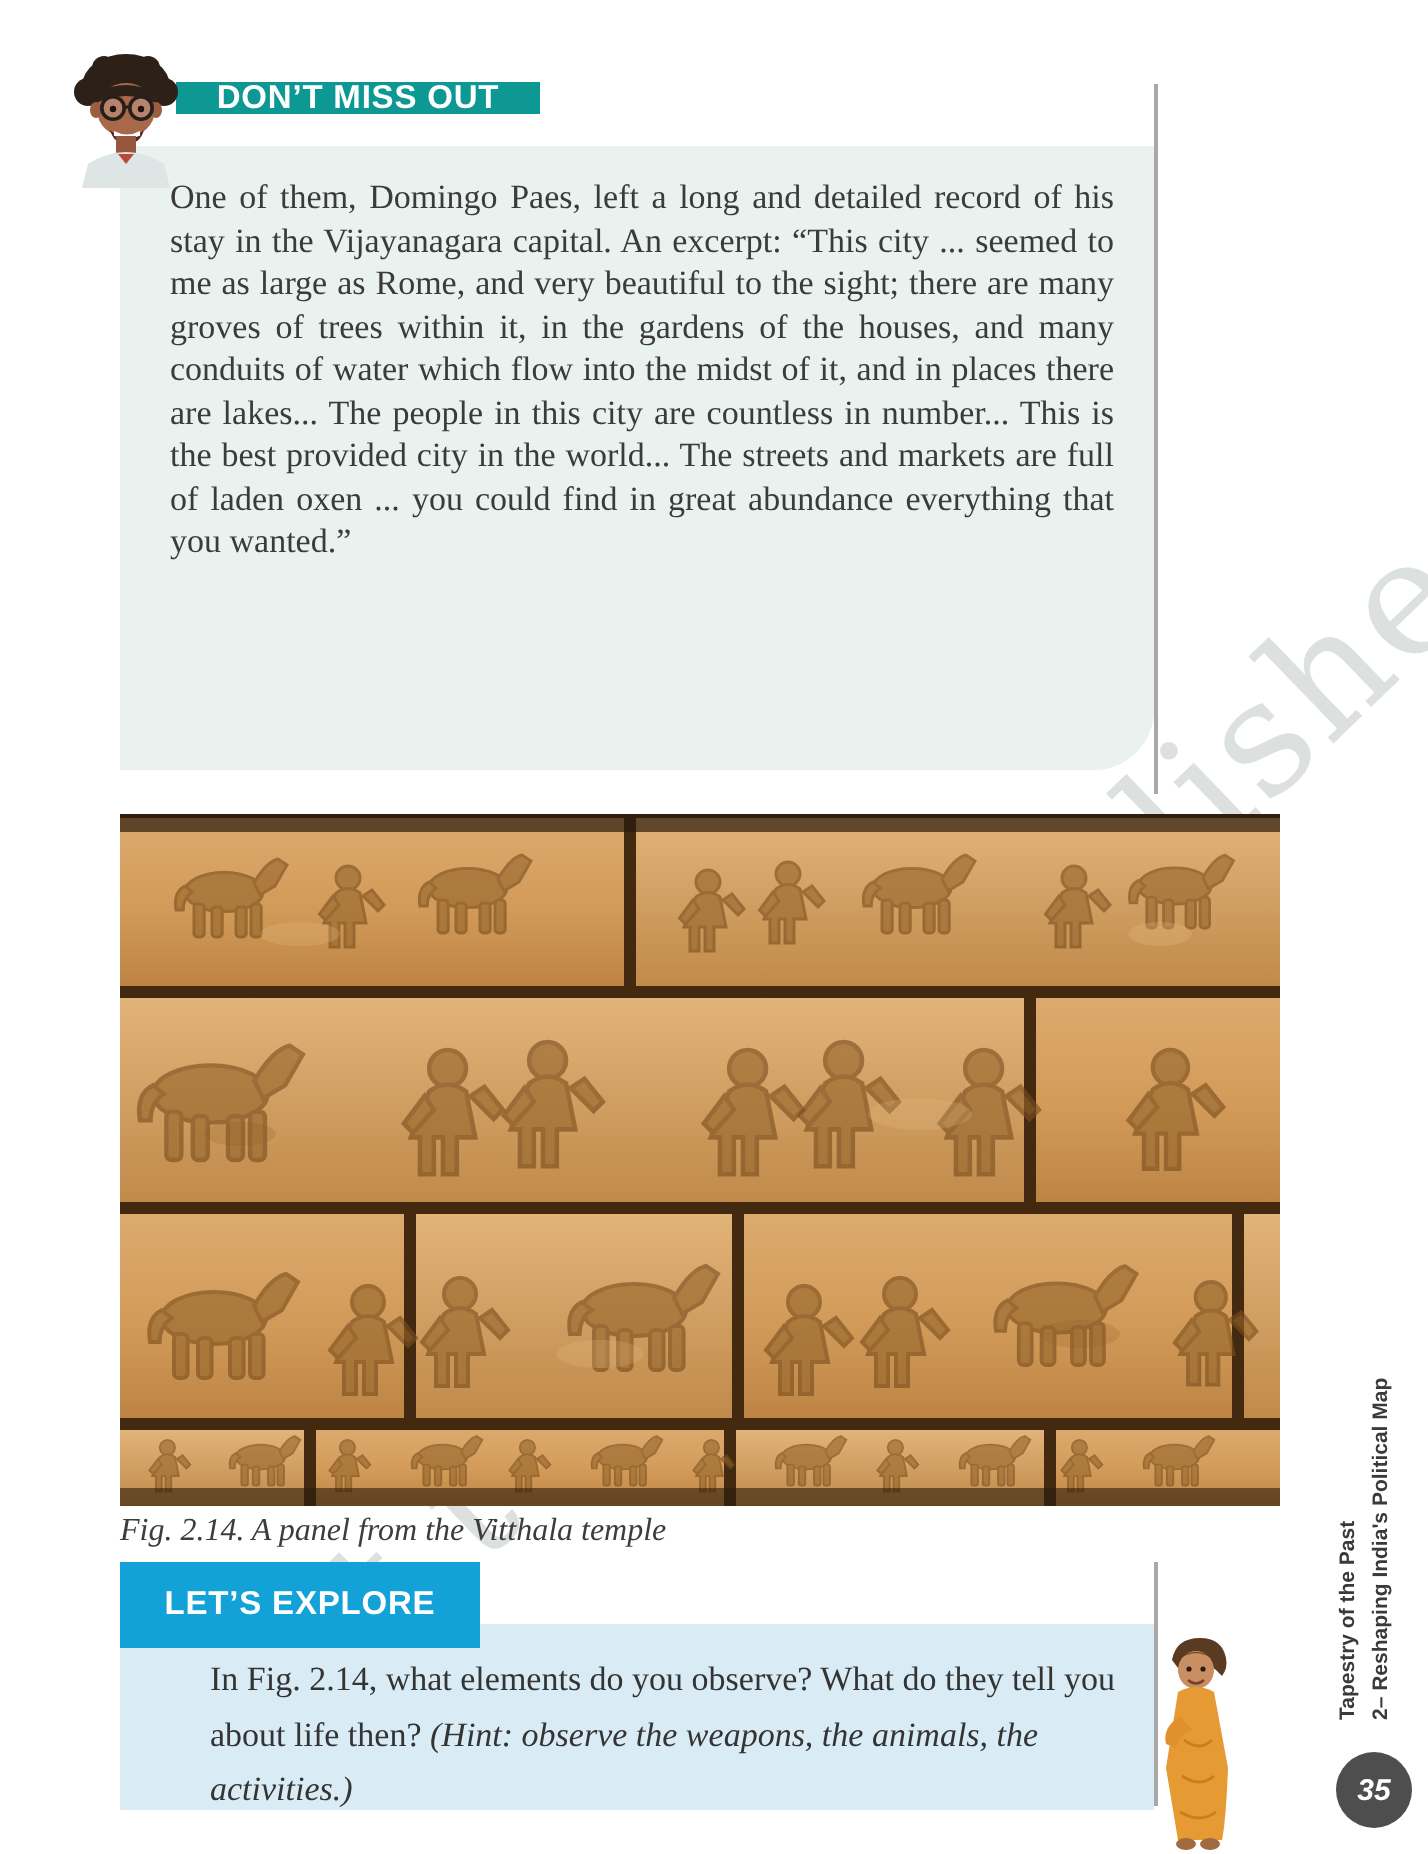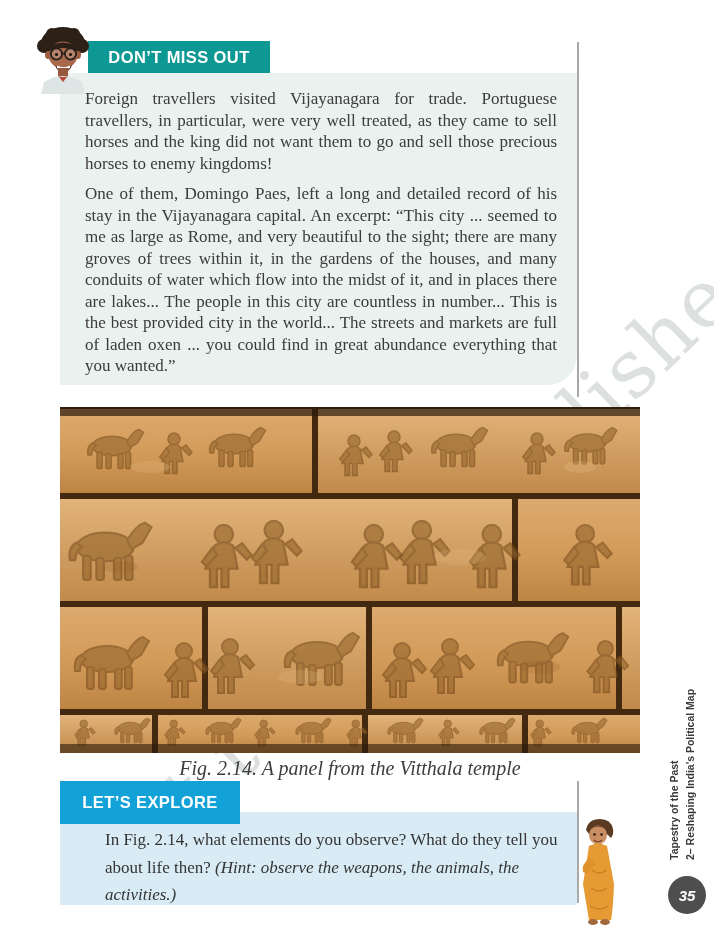--- a/index.html
+++ b/index.html
@@ -26,21 +26,21 @@
     z-index:1;
   }
 
   
   .rule { position:absolute; width:2px; background:#a8a8a8; z-index:2; }
   .rule-top { left:577px; top:42px; height:355px; }
   .rule-bottom { left:577px; top:781px; height:122px; }
 
   
   .dmo-bar {
-    position:absolute; left:88px; top:41px; width:182px; height:32px;
+    position:absolute; left:88px; top:41px; width:182px; height:16px;
     background:#0d9894; color:#ffffff;
     font-family:"Liberation Sans", sans-serif;
     font-weight:700; font-size:16.5px; letter-spacing:.4px;
     display:flex; align-items:center; justify-content:center;
     z-index:3;
   }
   .mint-box {
     position:absolute; left:60px; top:73px; width:517px; height:312px;
     background:#e9f2ee;
     border-radius:0 0 30px 0;
@@ -57,21 +57,21 @@
   
   .avatar { position:absolute; left:32px; top:24px; width:64px; height:70px; z-index:4; }
 
   
   .photo {
     position:absolute; left:60px; top:407px; width:580px; height:346px;
     z-index:2; overflow:hidden;
   }
   .caption {
     position:absolute; left:60px; top:757px; width:580px;
-    text-align:center; font-style:italic; font-size:20px; color:#3d3d3d;
+    font-style:italic; font-size:16px; color:#3d3d3d;
     z-index:2;
   }
 
   
   .le-bar {
     position:absolute; left:60px; top:781px; width:180px; height:43px;
     background:#12a2d8; color:#ffffff;
     font-family:"Liberation Sans", sans-serif;
     font-weight:700; font-size:16.5px; letter-spacing:.4px;
     display:flex; align-items:center; justify-content:center;
@@ -118,21 +118,20 @@
 </head>
 <body>
 
 <div class="watermark">not to be republished</div>
 
 <div class="rule rule-top"></div>
 <div class="rule rule-bottom"></div>
 
 <div class="mint-box"></div>
 <div class="mint-text">
-  <p>Foreign travellers visited Vijayanagara for trade. Portuguese travellers, in particular, were very well treated, as they came to sell horses and the king did not want them to go and sell those precious horses to enemy kingdoms!</p>
   <p>One of them, Domingo Paes, left a long and detailed record of his stay in the Vijayanagara capital. An excerpt: “This city ... seemed to me as large as Rome, and very beautiful to the sight; there are many groves of trees within it, in the gardens of the houses, and many conduits of water which flow into the midst of it, and in places there are lakes... The people in this city are countless in number... This is the best provided city in the world... The streets and markets are full of laden oxen ... you could find in great abundance everything that you wanted.”</p>
 </div>
 
 <div class="dmo-bar">DON’T MISS OUT</div>
 
 <div class="avatar">
   <svg viewBox="0 0 64 70" width="64" height="70">
     <ellipse cx="31" cy="19" rx="22" ry="16" fill="#2d2016"></ellipse>
     <circle cx="12" cy="22" r="7" fill="#2d2016"></circle>
     <circle cx="50" cy="22" r="7" fill="#2d2016"></circle>

